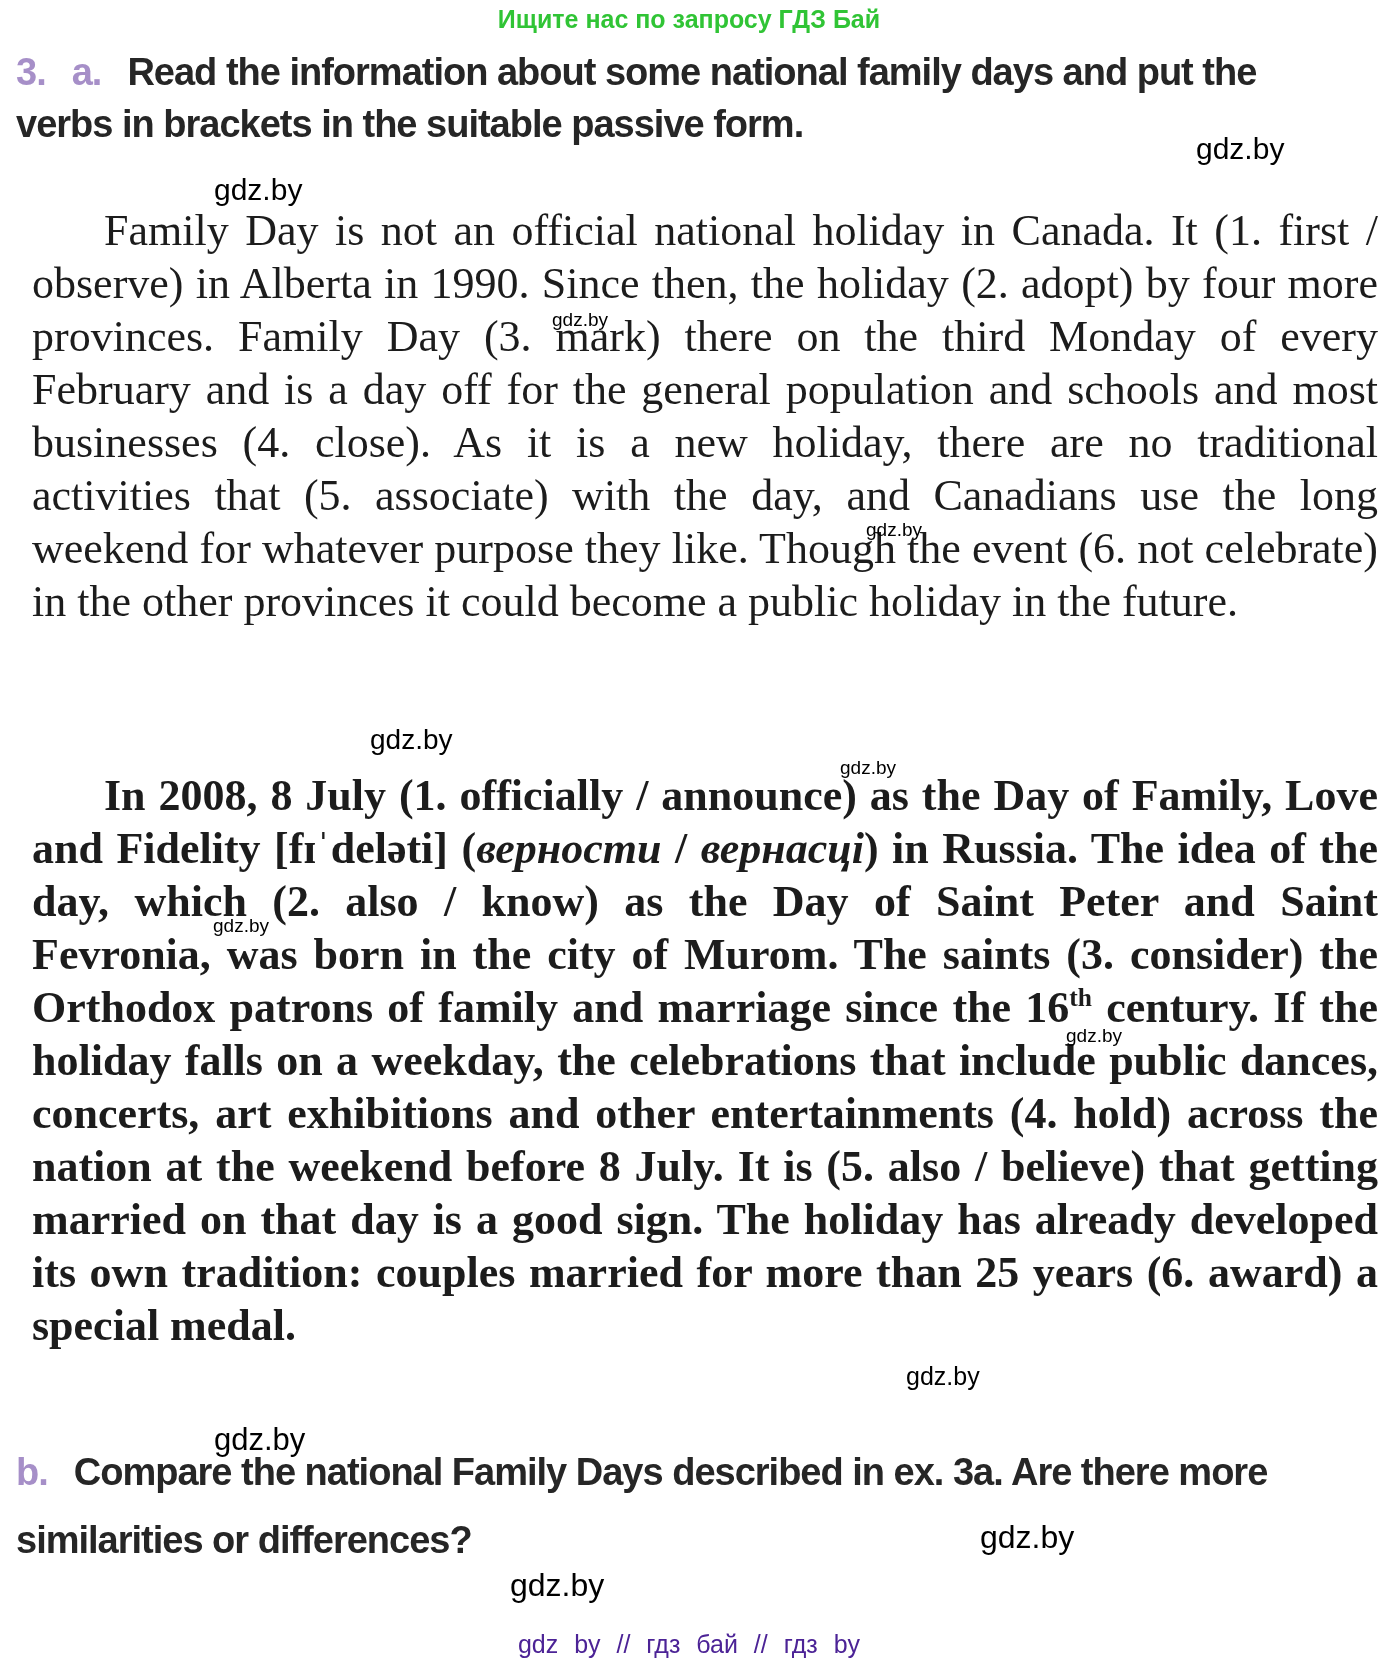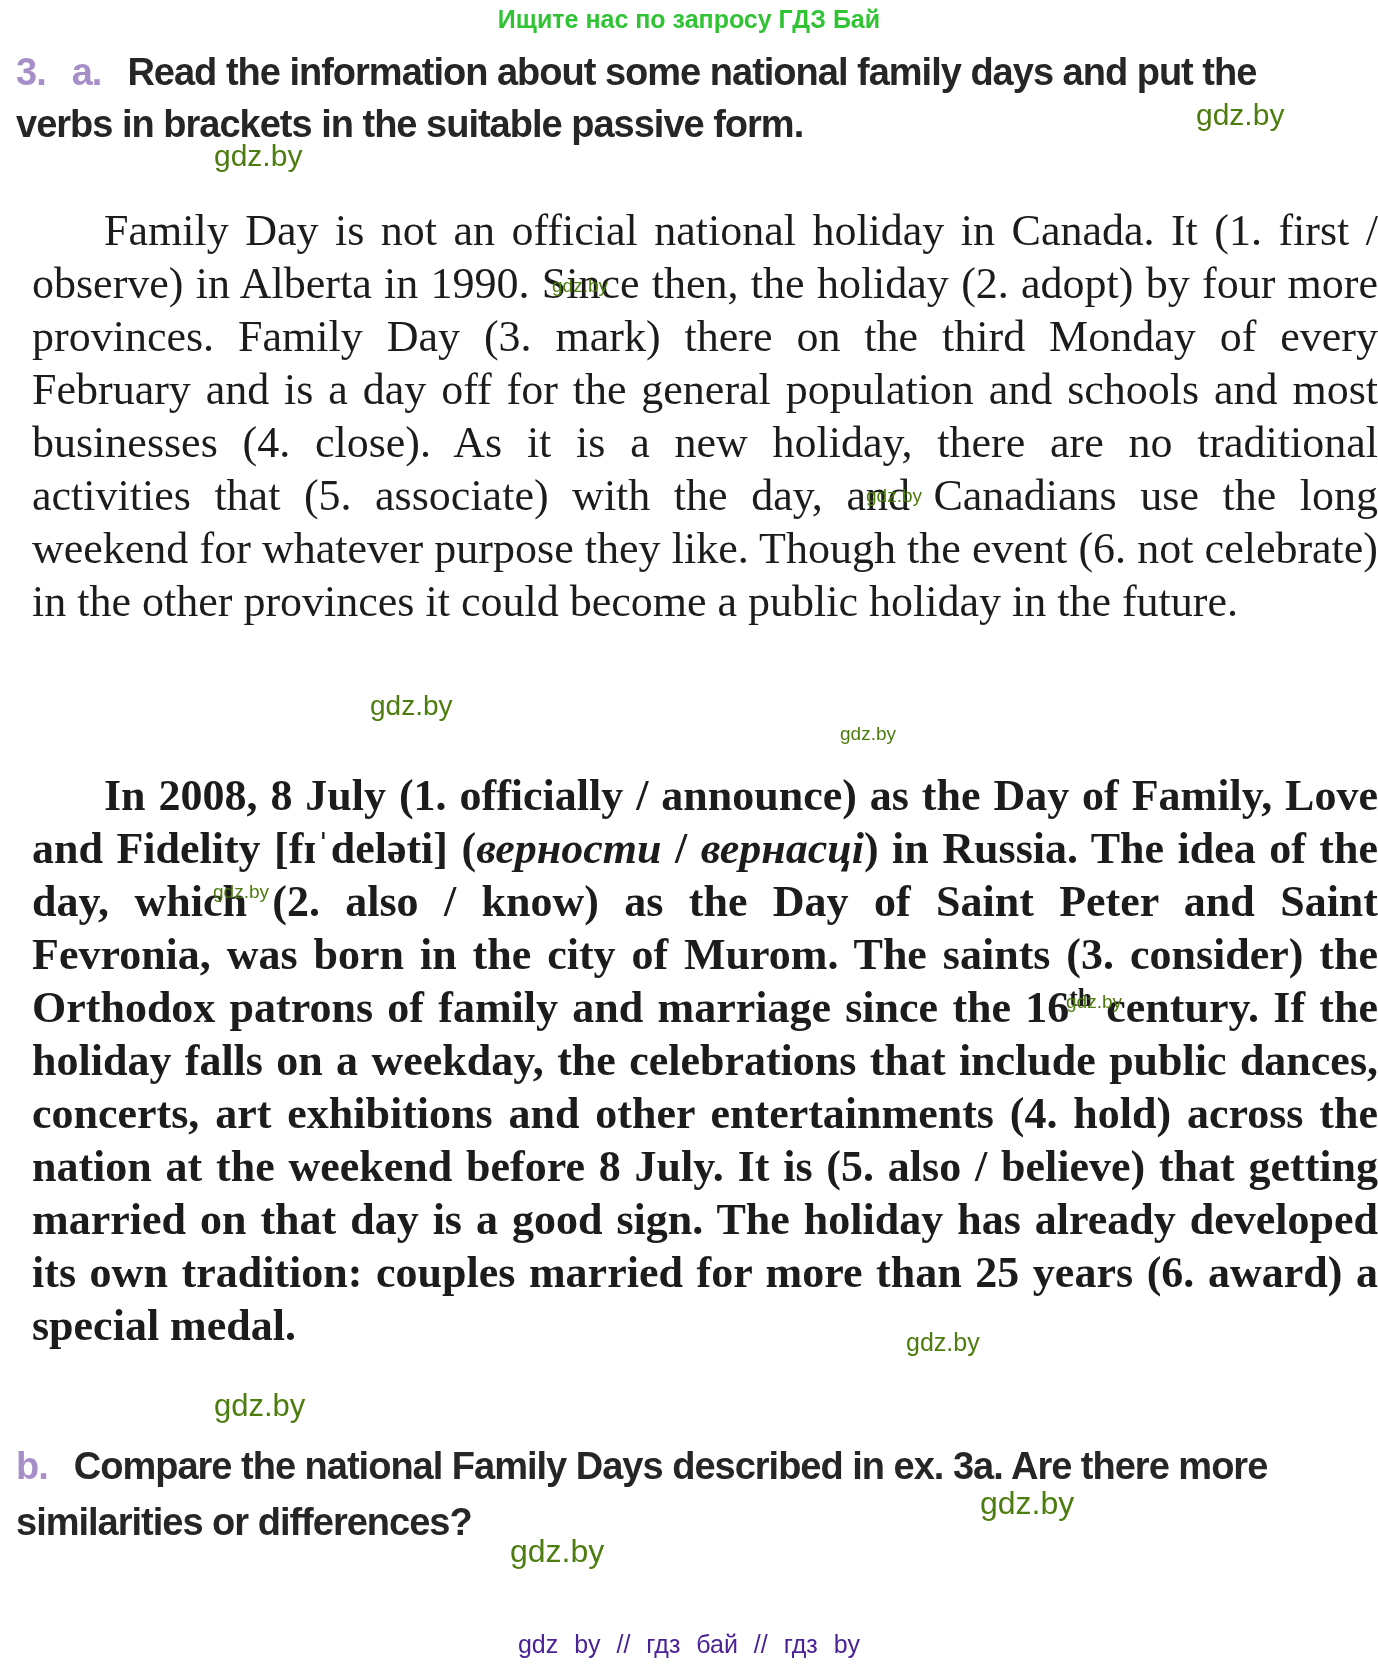--- a/index.html
+++ b/index.html
@@ -19,31 +19,31 @@
   .bodytext{
     position:absolute;left:16px;width:1346px;margin:16px;
     font-family:"Liberation Serif",serif;font-size:44px;line-height:53px;
     text-align:justify;text-indent:72px;color:#1c1c1c;hyphens:none;
   }
   .p1{top:188px;}
   .p2{top:753px;font-weight:bold;}
   .bodytext sup{font-size:58%;line-height:0;}
   .subq{
     position:absolute;left:16px;width:1320px;
-    font-weight:bold;font-size:38px;line-height:56px;letter-spacing:-1px;color:#262626;
+    font-weight:bold;font-size:38px;line-height:68px;letter-spacing:-1px;color:#262626;
   }
   .subq-b{top:1438px;}
   .subq-c{top:1572px;}
   .footer{
     position:absolute;top:1630px;left:0;width:100%;text-align:center;
     font-size:25px;word-spacing:9px;color:var(--footer-purple,#4c2396);
   }
   .wm{
-    position:absolute;color:#4d7c0f;font-family:"Liberation Sans",sans-serif;
-    white-space:nowrap;line-height:1;
+    position:absolute;color:#000000;font-family:"Liberation Sans",sans-serif;
+    white-space:nowrap;line-height:1;margin-top:34px;
   }
 </style>
 </head>
 <body>
 
 <div class="page">
 
   <div class="promo">Ищите нас по запросу ГДЗ Бай</div>
 
   <div class="heading">

